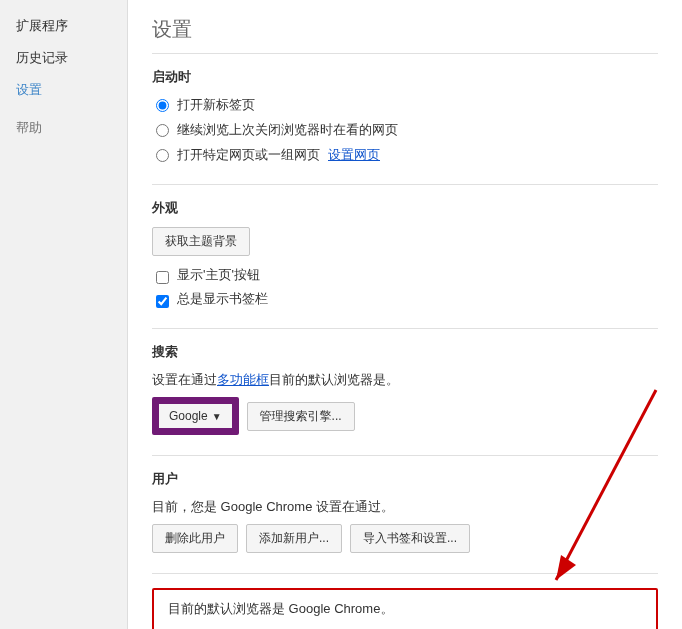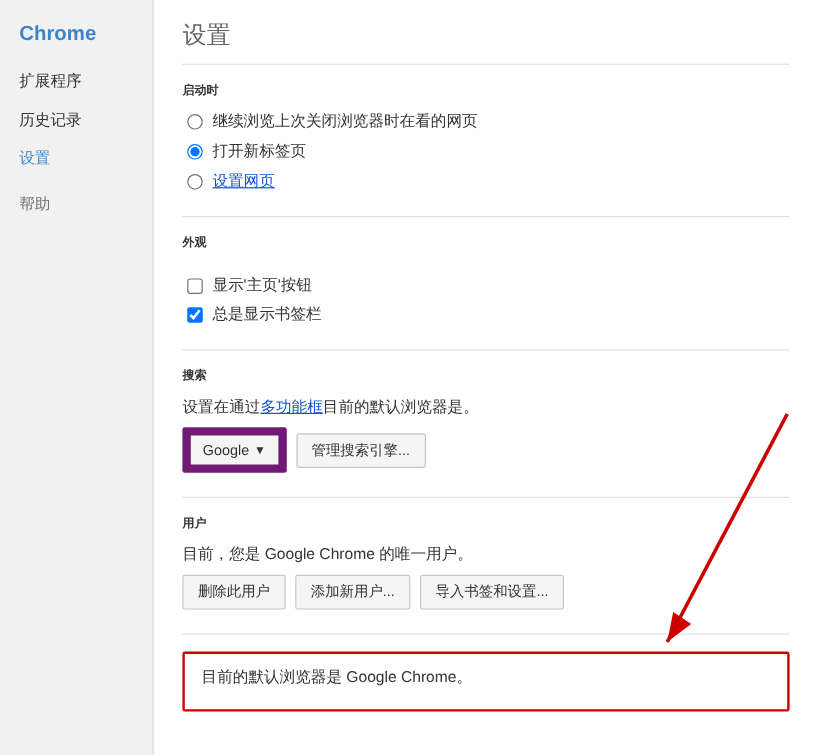--- a/index.html
+++ b/index.html
@@ -54,21 +54,21 @@
       font-weight: normal;
       color: #666;
       margin-bottom: 14px;
       border-bottom: 1px solid #e0e0e0;
       padding-bottom: 10px;
     }
     .section {
       margin-bottom: 20px;
     }
     .section-title {
-      font-size: 10px;
+      font-size: 13px;
       font-weight: bold;
       color: #333;
       margin-bottom: 10px;
     }
     .radio-group {
       display: flex;
       flex-direction: column;
       gap: 7px;
       margin-left: 4px;
     }
@@ -82,21 +82,21 @@
     .radio-item input[type="radio"] {
       margin: 0;
     }
     .radio-item .link {
       color: #1155cc;
       text-decoration: underline;
       cursor: pointer;
     }
     .checkbox-item {
       display: flex;
-      align-items: center;
+      align-items: flex-end;
       gap: 8px;
       font-size: 13px;
       color: #333;
       margin-bottom: 6px;
       margin-left: 4px;
     }
     .button-group {
       display: flex;
       gap: 8px;
       flex-wrap: wrap;
@@ -167,53 +167,54 @@
       border-top: 1px solid #e0e0e0;
       margin: 4px 0 14px 0;
     }
   </style>
 </head>
 <body>
 
 <div class="layout">
 
   <div class="sidebar">
-    <div class="sidebar-title">Chrome</div>
     <div class="sidebar-item">扩展程序</div>
     <div class="sidebar-item">历史记录</div>
     <div class="sidebar-item active">设置</div>
     <div class="sidebar-help">帮助</div>
   </div>
 
   <div class="main">
     <div class="main-title">设置</div>
 
     <div class="section">
       <div class="section-title">启动时</div>
       <div class="radio-group">
-        <label class="radio-item">
-          <input type="radio" name="startup" style="">
-          <span>继续浏览上次关闭浏览器时在看的网页</span>
-        </label>
         <label class="radio-item">
           <input type="radio" name="startup" checked="" style="">
           <span>打开新标签页</span>
         </label>
         <label class="radio-item">
           <input type="radio" name="startup" style="">
+          <span>继续浏览上次关闭浏览器时在看的网页</span>
+        </label>
+        <label class="radio-item">
+          <input type="radio" name="startup" style="">
+          <span>打开特定网页或一组网页</span>
           <span class="link">设置网页</span>
         </label>
       </div>
     </div>
 
     <hr class="divider">
 
     <div class="section">
       <div class="section-title">外观</div>
       <div class="button-group">
+        <button class="btn">获取主题背景</button>
       </div>
       <label class="checkbox-item">
         <input type="checkbox" style="">
         <span>显示'主页'按钮</span>
       </label>
       <label class="checkbox-item">
         <input type="checkbox" checked="" style="">
         <span>总是显示书签栏</span>
       </label>
     </div>
@@ -231,21 +232,21 @@
           <span class="arrow">▼</span>
         </button>
         <button class="btn">管理搜索引擎...</button>
       </div>
     </div>
 
     <hr class="divider">
 
     <div class="section">
       <div class="section-title">用户</div>
-      <div class="user-desc">目前，您是 Google Chrome 的唯一用户。</div>
+      <div class="user-desc">目前，您是 Google Chrome 设置在通过。</div>
       <div class="button-group">
         <button class="btn">删除此用户</button>
         <button class="btn">添加新用户...</button>
         <button class="btn">导入书签和设置...</button>
       </div>
     </div>
 
     <hr class="divider">
 
     <div class="section arrow-annotation">

